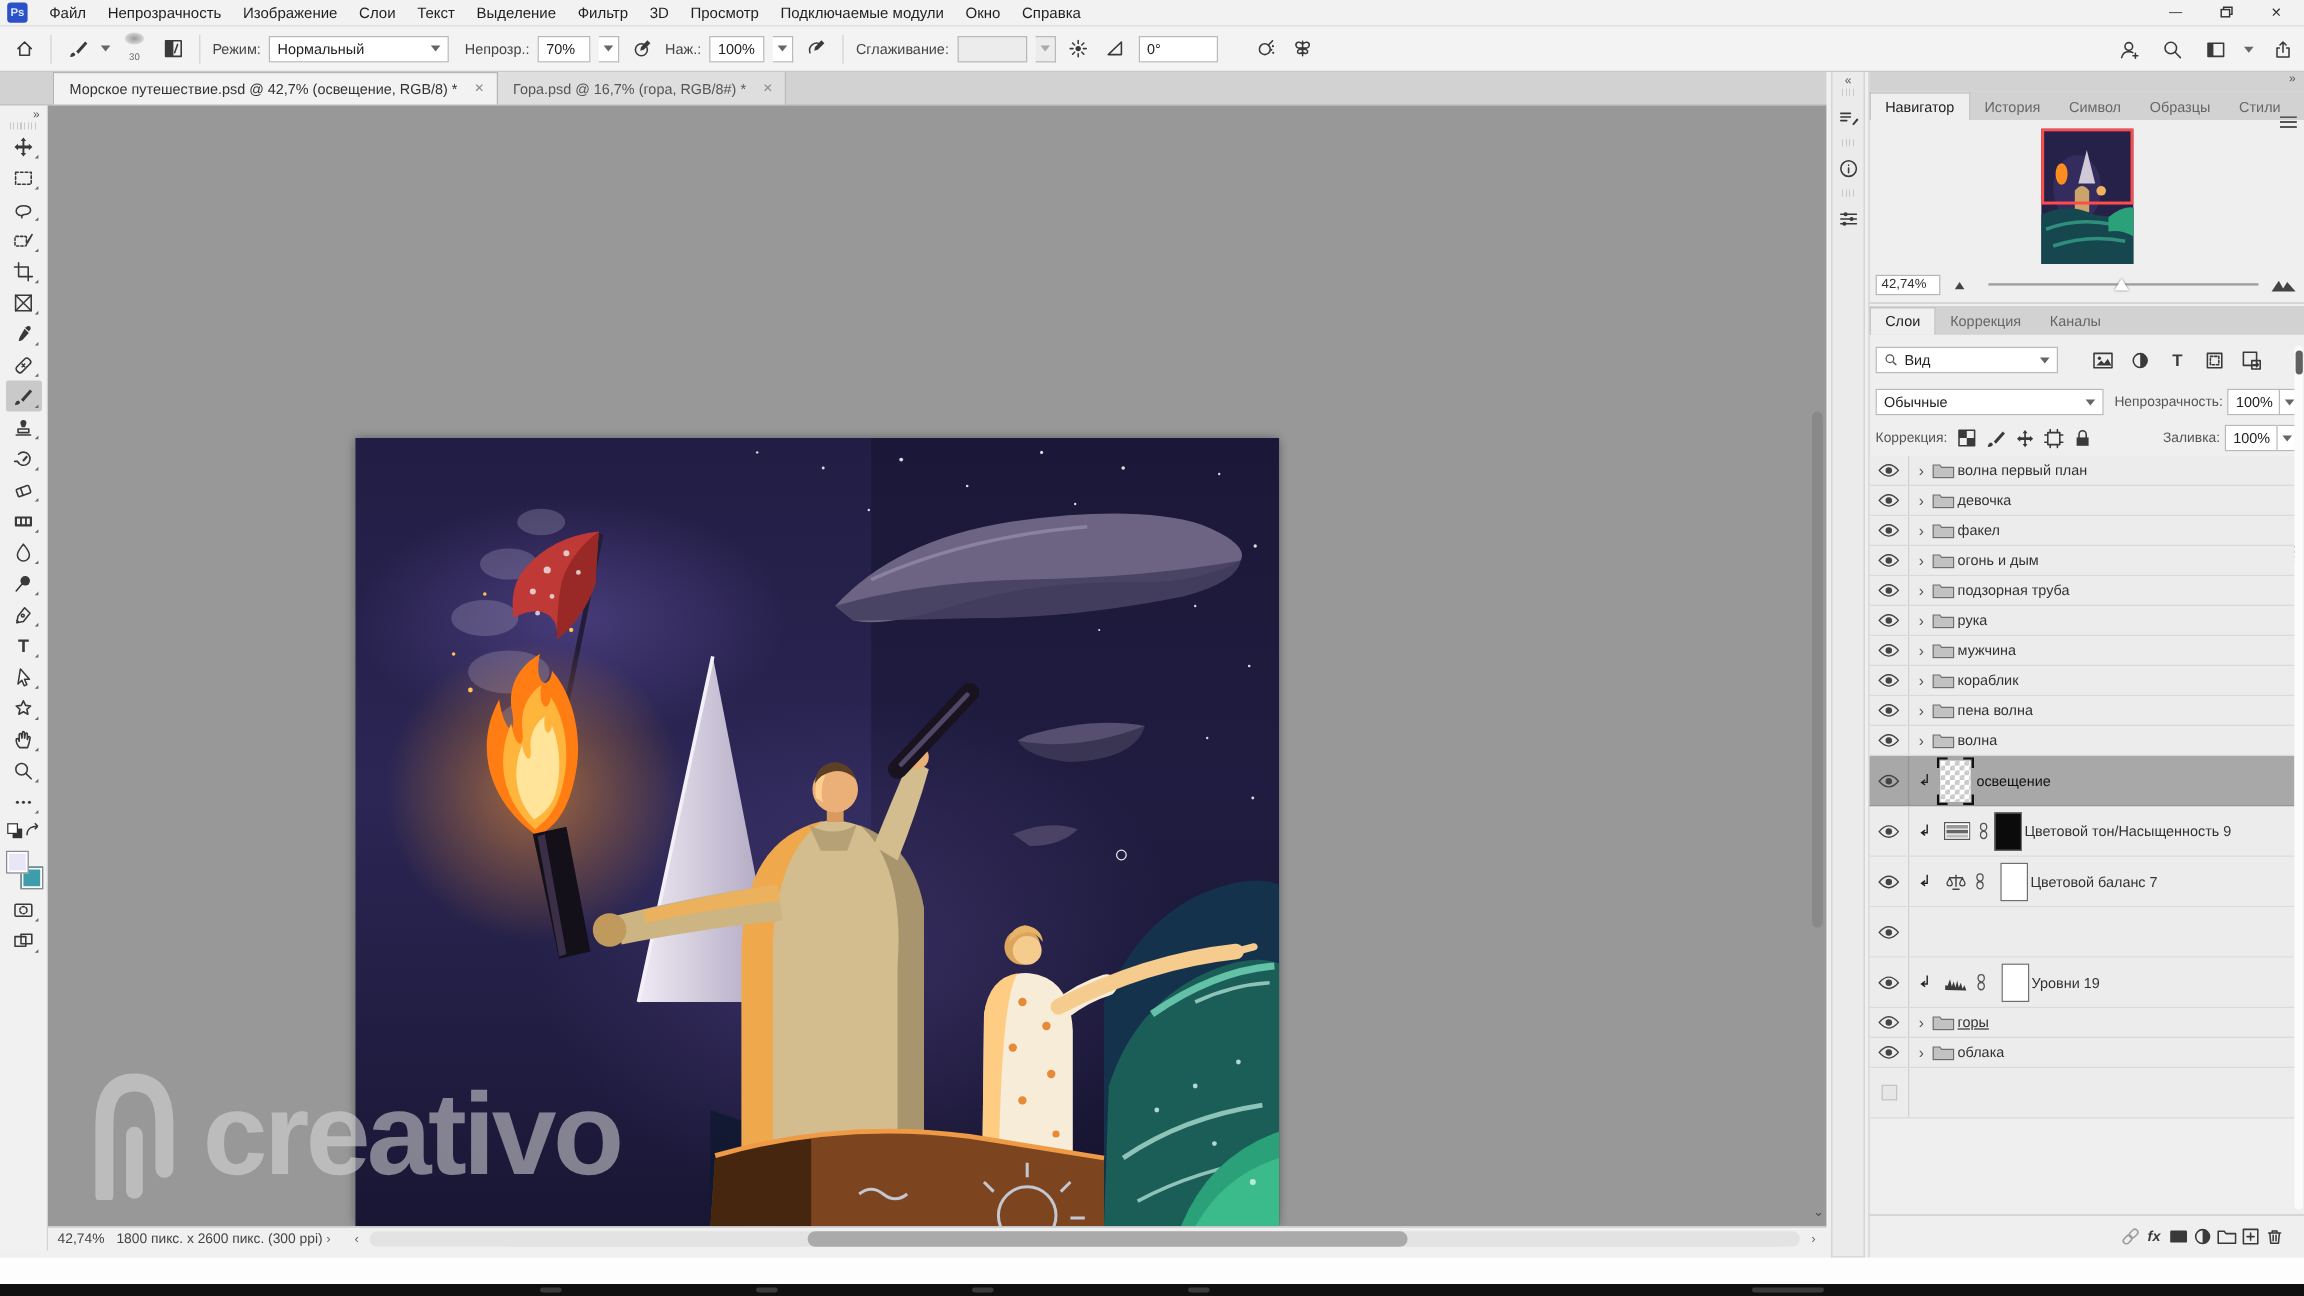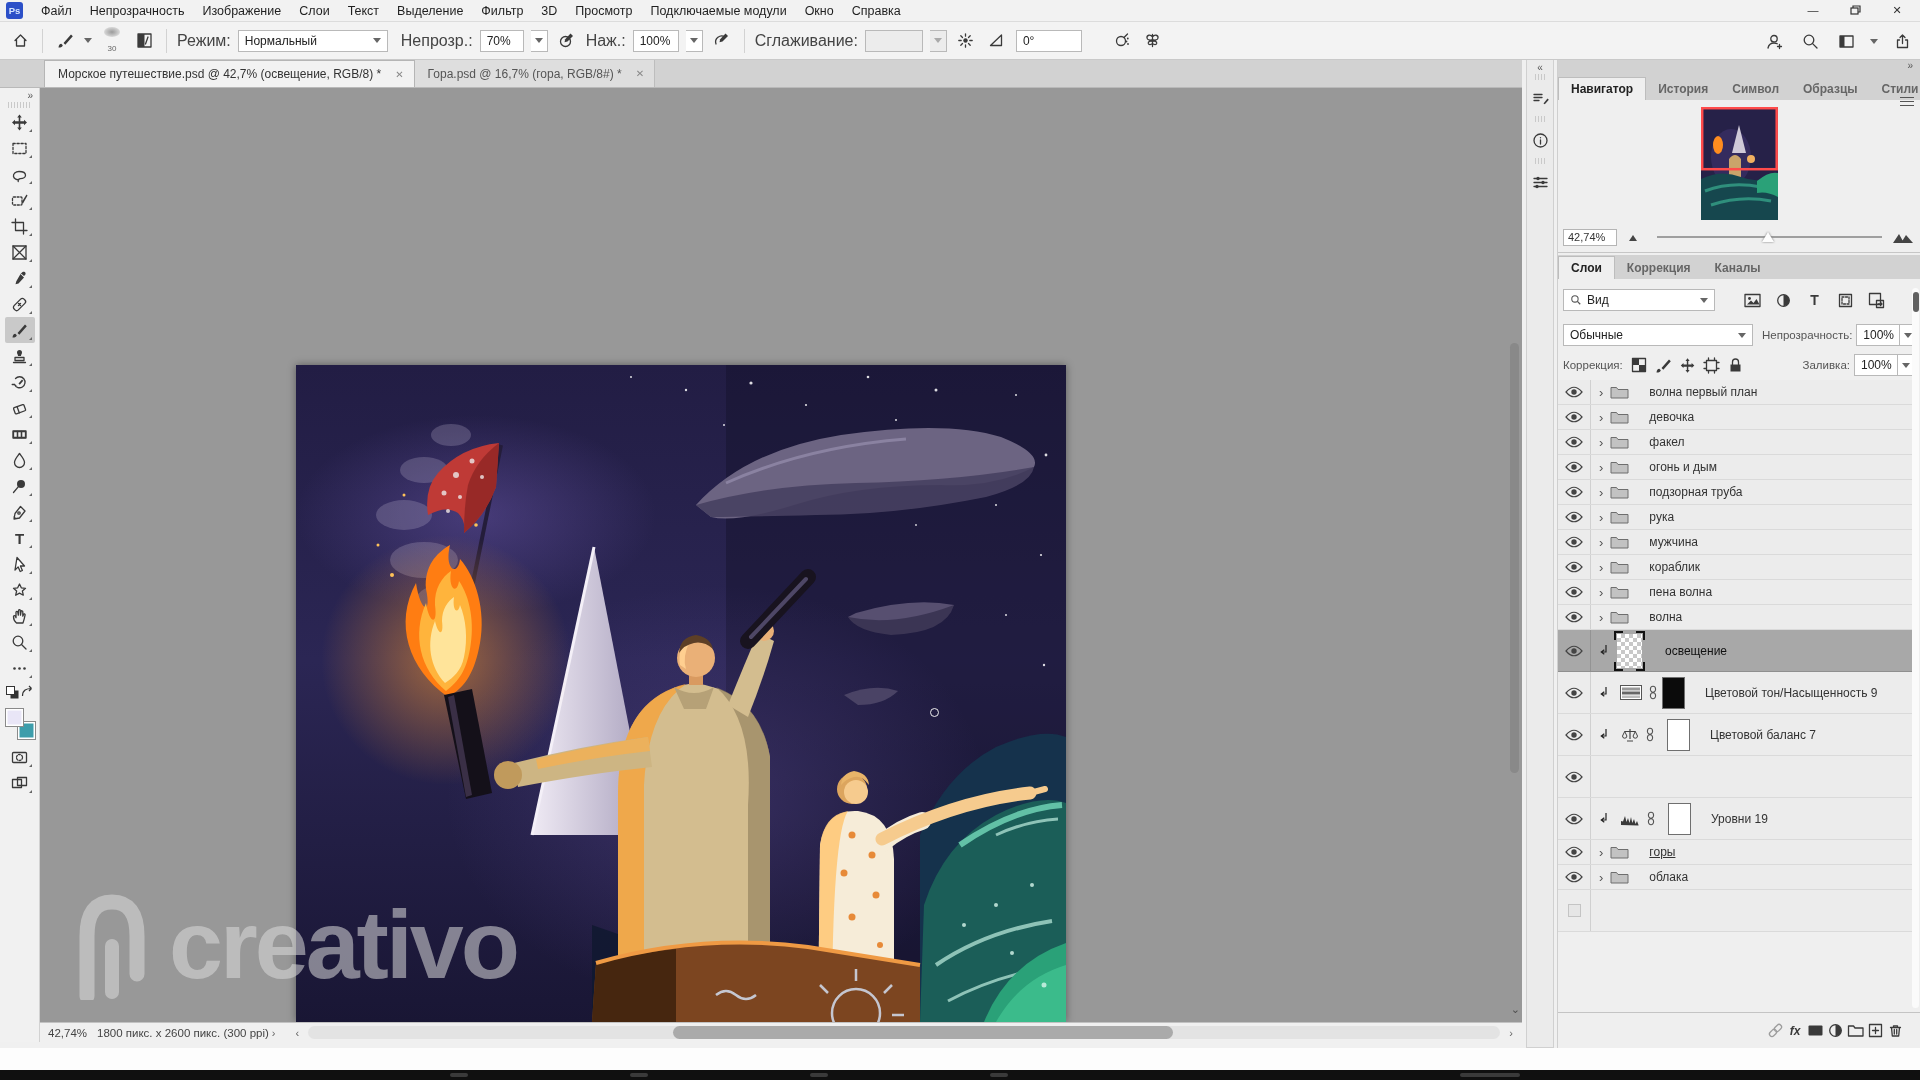--- a/index.html
+++ b/index.html
@@ -9,21 +9,21 @@
   #menubar{position:absolute;left:0;top:0;width:1920px;height:22px;background:#f2f2f2;border-bottom:1px solid #dcdcdc;display:flex;align-items:center;z-index:9}
   #ps-logo{width:17px;height:17px;background:#2c50c8;color:#d6e6ff;font-size:9.5px;font-weight:bold;display:flex;align-items:center;justify-content:center;border-radius:3px;margin:0 9px 0 6px}
   .menu-item{padding:0 9px;font-size:12.5px;line-height:22px;color:#1f1f1f;white-space:nowrap}
   #winbtns{position:absolute;right:2px;top:0;display:flex}
   .winbtn{width:42px;height:20px;display:flex;align-items:center;justify-content:center;color:#333;font-size:11px}
   .winbtn svg{stroke:#333;fill:none;stroke-width:1.2}
   
   #optionsbar{position:absolute;left:0;top:22px;width:1920px;height:38px;background:#f3f3f3;border-bottom:1px solid #c9c9c9;display:flex;align-items:center;padding-left:8px;gap:7px}
   .obicon{width:24px;height:24px;display:flex;align-items:center;justify-content:center;flex:0 0 auto}
   .vsep{width:1px;height:24px;background:#d2d2d2;margin:0 3px;flex:0 0 auto}
-  .oblabel{font-size:16px;color:#444;white-space:nowrap}
+  .oblabel{font-size:12px;color:#444;white-space:nowrap}
   .combo{height:22px;background:#fff;border:1px solid #b9b9b9;font-size:12px;color:#222;display:flex;align-items:center;padding:0 6px;position:relative}
   .caretbox{width:17px;height:22px;border:1px solid #b9b9b9;border-left:none;background:#fff;display:flex;align-items:center;justify-content:center}
   .caret{width:0;height:0;border-left:4px solid transparent;border-right:4px solid transparent;border-top:5px solid #666}
   .combo .inner-caret{margin-left:auto}
   .disabled{background:#ececec;color:#999}
   #ob-right{position:absolute;right:6px;top:0;height:38px;display:flex;align-items:center;gap:12px}
   .ti{width:17px;height:17px;display:block}
   .ti *{stroke:#3a3a3a;stroke-width:1.3;fill:none;stroke-linecap:round;stroke-linejoin:round}
   .ti .f{fill:#3a3a3a;stroke:none}
   .ti .fw{fill:#fff;stroke:#3a3a3a}
@@ -58,21 +58,21 @@
   #hs-track{flex:1;height:13px;background:#e3e3e3;border-radius:7px;margin:0 6px;position:relative}
   #hs-thumb{position:absolute;left:365px;width:500px;height:13px;background:#aaa;border-radius:7px}
   .scroll-arrow{color:#666;font-size:11px;padding:0 3px}
   
   #rail{position:absolute;left:1526px;top:60px;width:28px;height:988px;background:#ebebeb;border:1px solid #d0d0d0;border-top:none}
   #rail .collapse{font-size:10px;color:#555;text-align:center;padding-top:2px}
   .rail-icon{width:24px;height:24px;margin:6px auto;display:flex;align-items:center;justify-content:center}
   
   #rightpanel{position:absolute;left:1557px;top:60px;width:363px;height:988px;background:#efefef;border-left:1px solid #cfcfcf}
   .tabstrip{position:absolute;left:0;width:363px;height:24px;background:#d2d2d2;display:flex;align-items:flex-end}
-  .ptab{height:23px;display:flex;align-items:center;padding:0 12px;font-size:12px;font-weight:bold;color:#666;white-space:nowrap}
+  .ptab{height:23px;display:flex;align-items:center;padding:0 12px;font-size:12px;font-weight:normal;color:#666;white-space:nowrap}
   .ptab.active{background:#efefef;color:#222;border:1px solid #bdbdbd;border-bottom:none}
   .hamb{position:absolute;right:7px;top:5px;width:14px;height:12px;background:repeating-linear-gradient(#555 0 1.5px,transparent 1.5px 4px)}
   #topstrip{position:absolute;left:0;top:0;width:363px;height:16px;background:#d2d2d2;font-size:10px;color:#555;text-align:right;padding-right:8px}
   #navthumb{position:absolute;left:143px;top:47px}
   #nav-sliderrow{position:absolute;left:0;top:166px;width:363px;height:22px;display:flex;align-items:center}
   #nav-zoom{margin-left:5px;width:54px;height:17px;background:#fff;border:1px solid #b5b5b5;font-size:11px;display:flex;align-items:center;padding-left:4px;color:#333}
   #nav-track{position:relative;width:225px;height:2px;background:#9f9f9f;margin:0 10px}
   #nav-thumbtri{position:absolute;left:105px;top:-4px;width:0;height:0;border-left:6px solid transparent;border-right:6px solid transparent;border-bottom:10px solid #fdfdfd;filter:drop-shadow(0 0 1px #777)}
   .hr{position:absolute;left:0;width:363px;height:1px;background:#c6c6c6}
   .prow{position:absolute;left:0;width:363px;display:flex;align-items:center;font-size:12px}
@@ -81,21 +81,21 @@
   
   #layers-list{position:absolute;left:0;top:320px;width:354px}
   .lrow{display:flex;align-items:center;background:#ececec;border-bottom:1px solid #dadada;position:relative}
   .h25{height:25px}.h42{height:42px}
   .lrow.sel{background:#a8a8a8;border-bottom:1px solid #8f8f8f}
   .eyecell{width:33px;height:100%;display:flex;align-items:center;justify-content:center;border-right:1px solid #d0d0d0;flex:0 0 auto}
   .lrow.sel .eyecell{border-right:1px solid #939393}
   .eyebox{width:13px;height:13px;border:1px solid #c4c4c4;background:#e6e6e6}
   .lbody{display:flex;align-items:center;padding-left:8px;flex:1;height:100%}
   .chev{font-size:13px;color:#555;margin-right:7px}
-  .lname{font-size:12px;color:#333;margin-left:20px;white-space:nowrap}
+  .lname{font-size:12px;color:#333;margin-left:2px;white-space:nowrap}
   .lname.und{text-decoration:underline}
   .lrow.sel .lname{color:#111}
   .thumb{width:23px;height:32px;border:1px solid #6f6f6f;background:#fff;flex:0 0 auto;margin-left:4px;position:relative}
   .thumb.black{background:#0b0b0b}
   .thumb.black-painted{background:#0b0b0b}
   .thumb.white{background:#fff;margin-left:12px}
   .thumb.checker{width:25px;height:34px;margin:0 3px;border:none;background-image:linear-gradient(45deg,#c8c8c8 25%,transparent 25%,transparent 75%,#c8c8c8 75%),linear-gradient(45deg,#c8c8c8 25%,#fff 25%,#fff 75%,#c8c8c8 75%);background-size:8px 8px;background-position:0 0,4px 4px}
   .brk{position:absolute;left:-3px;top:-3px}
   #lscroll{position:absolute;left:354px;top:228px;width:7px;height:720px;background:#fbfbfb;border-radius:4px}
   #lscroll-thumb{position:absolute;left:0.5px;top:4px;width:6px;height:20px;background:#606060;border-radius:3px}

